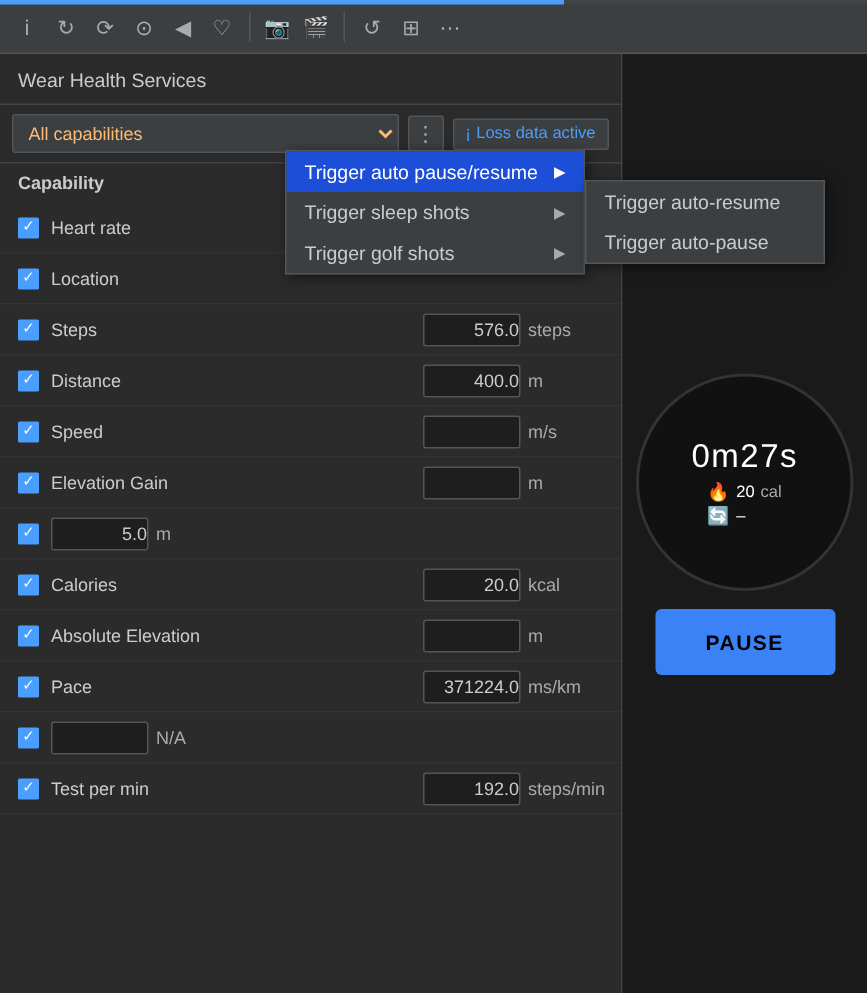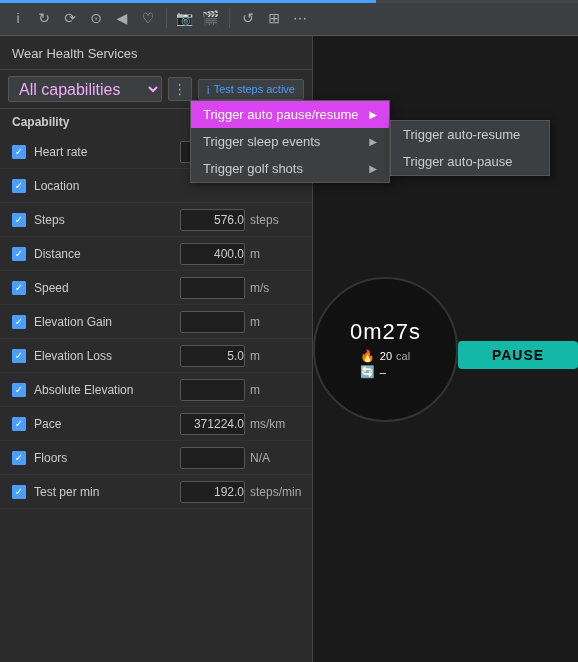--- a/index.html
+++ b/index.html
@@ -69,23 +69,23 @@
       align-items: center;
       padding: 6px 8px;
       gap: 6px;
       border-bottom: 1px solid #444;
       position: relative;
     }
     .filter-select {
       flex: 1;
       background: #3c3f41;
       border: 1px solid #555;
-      color: #f0abfc;
+      color: #fdba74;
       padding: 3px 6px;
-      font-size: 16px;
+      font-size: 12px;
       border-radius: 2px;
       height: 26px;
     }
     .menu-btn {
       width: 24px;
       height: 24px;
       background: #3c3f41;
       border: 1px solid #555;
       color: #aaa;
       display: flex;
@@ -199,21 +199,21 @@
       flex: 1;
       background: #1a1a1a;
       display: flex;
       align-items: center;
       justify-content: center;
       position: relative;
     }
 
     .watch-container {
       display: flex;
-      flex-direction: row;
+      flex-direction: column;
       align-items: center;
     }
 
     .watch-face {
       width: 145px;
       height: 145px;
       border-radius: 50%;
       background: #111;
       border: 2px solid #333;
       display: flex;
@@ -244,22 +244,22 @@
       font-size: 11px;
     }
     .stat-icon-fire { color: #ff6600; font-size: 12px; }
     .stat-icon-sync { color: #ff9900; font-size: 12px; }
     .stat-val { color: #fff; }
     .stat-unit { color: #aaa; }
 
     .pause-btn {
       margin-top: 12px;
       width: 120px;
-      height: 28px;
-      background: #14b8a6;
+      height: 44px;
+      background: #3b82f6;
       color: #000;
       font-weight: bold;
       font-size: 14px;
       letter-spacing: 1px;
       display: flex;
       align-items: center;
       justify-content: center;
       border-radius: 4px;
       cursor: pointer;
     }
@@ -284,21 +284,21 @@
       display: flex;
       align-items: center;
       justify-content: space-between;
       padding: 6px 12px;
       font-size: 13px;
       color: #ccc;
       cursor: pointer;
       white-space: nowrap;
     }
     .context-menu-item.highlighted {
-      background: #d946ef;
+      background: #1d4ed8;
       color: #fff;
     }
     .chevron-right {
       font-size: 10px;
       color: #aaa;
     }
     .highlighted .chevron-right { color: #fff; }
 
     .submenu {
       background: #3c3f41;
@@ -360,21 +360,21 @@
 
     <div class="panel-title">Wear Health Services</div>
 
     <div class="filter-bar">
       <select class="filter-select">
         <option>All capabilities</option>
       </select>
       <div class="menu-btn">⋮</div>
       <div class="test-data-badge">
         <span>ℹ</span>
-        <span>Test steps active</span>
+        <span>Loss data active</span>
       </div>
     </div>
 
     <div class="capability-header">Capability</div>
 
     <div class="capabilities-list">
     <div class="capability-row">
           <div class="cap-checkbox"></div>
           <span class="cap-name">Heart rate</span>
           <input class="cap-input" type="text" value="112.0" style="">
@@ -403,39 +403,43 @@
           <span class="cap-unit">m/s</span>
         </div>
         <div class="capability-row">
           <div class="cap-checkbox"></div>
           <span class="cap-name">Elevation Gain</span>
           <input class="cap-input" type="text" style="">
           <span class="cap-unit">m</span>
         </div>
         <div class="capability-row">
           <div class="cap-checkbox"></div>
-          <span class="cap-name">Elevation Loss</span>
           <input class="cap-input" type="text" value="5.0" style="">
           <span class="cap-unit">m</span>
+        </div>
+        <div class="capability-row">
+          <div class="cap-checkbox"></div>
+          <span class="cap-name">Calories</span>
+          <input class="cap-input" type="text" value="20.0" style="">
+          <span class="cap-unit">kcal</span>
         </div>
         <div class="capability-row">
           <div class="cap-checkbox"></div>
           <span class="cap-name">Absolute Elevation</span>
           <input class="cap-input" type="text" style="">
           <span class="cap-unit">m</span>
         </div>
         <div class="capability-row">
           <div class="cap-checkbox"></div>
           <span class="cap-name">Pace</span>
           <input class="cap-input" type="text" value="371224.0" style="">
           <span class="cap-unit">ms/km</span>
         </div>
         <div class="capability-row">
           <div class="cap-checkbox"></div>
-          <span class="cap-name">Floors</span>
           <input class="cap-input" type="text" style="">
           <span class="cap-unit">N/A</span>
         </div>
         <div class="capability-row">
           <div class="cap-checkbox"></div>
           <span class="cap-name">Test per min</span>
           <input class="cap-input" type="text" value="192.0" style="">
           <span class="cap-unit">steps/min</span>
         </div>
       </div>
@@ -463,21 +467,21 @@
   </div>
 </div>
 
 <div class="menu-overlay">
   <div class="context-menu">
   <div class="context-menu-item highlighted">
         <span>Trigger auto pause/resume</span>
         <span class="chevron-right">▶</span>
       </div>
       <div class="context-menu-item">
-        <span>Trigger sleep events</span>
+        <span>Trigger sleep shots</span>
         <span class="chevron-right">▶</span>
       </div>
       <div class="context-menu-item">
         <span>Trigger golf shots</span>
         <span class="chevron-right">▶</span>
       </div>
     </div>
   <div class="submenu">
   <div class="submenu-item">Trigger auto-resume</div>
       <div class="submenu-item">Trigger auto-pause</div>

